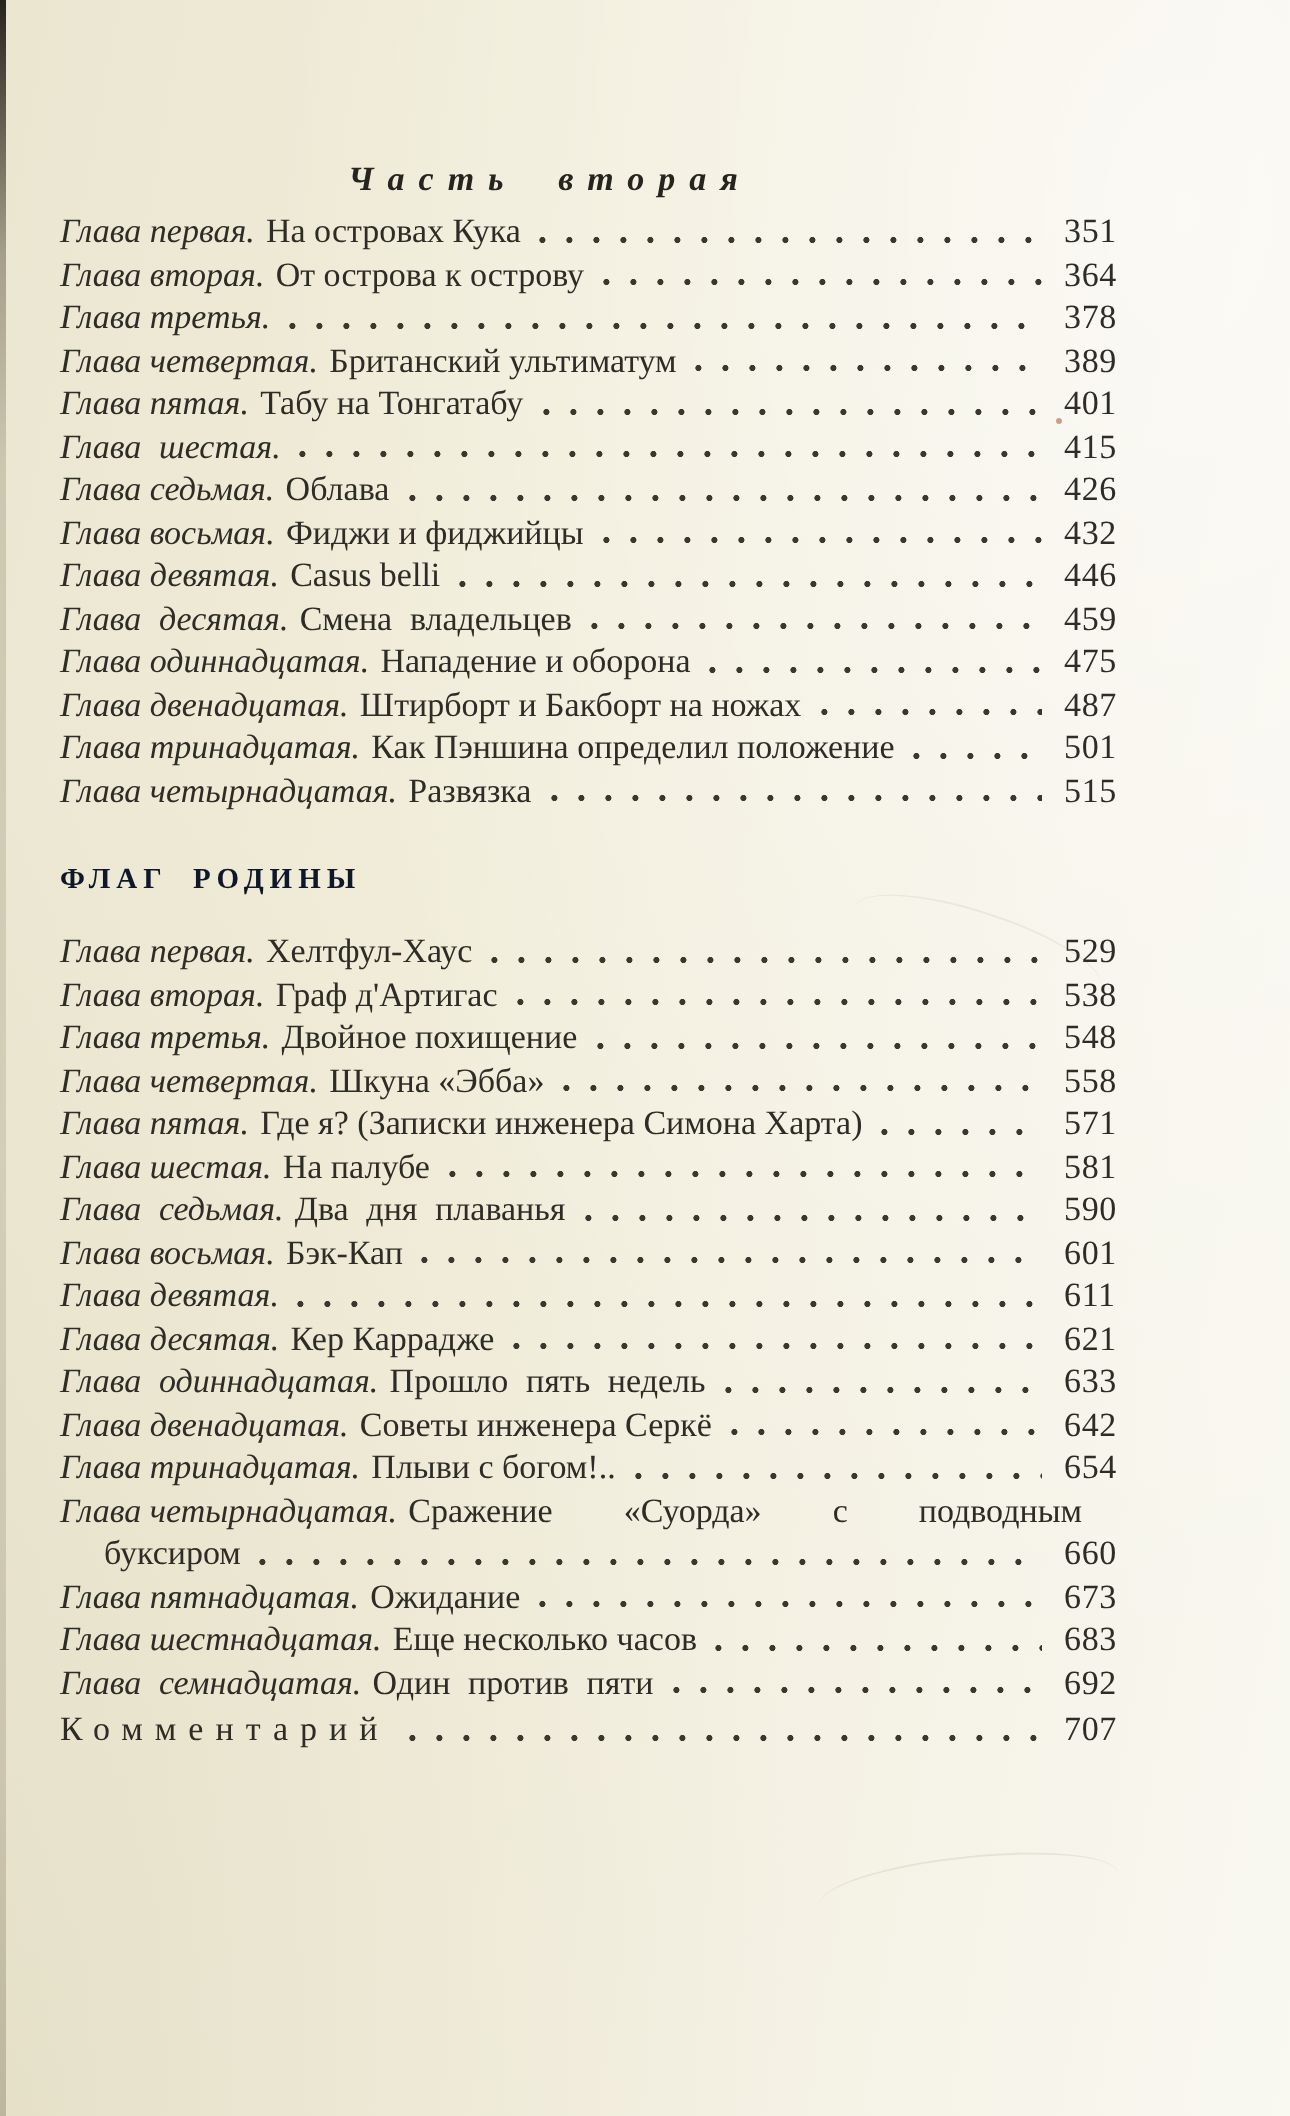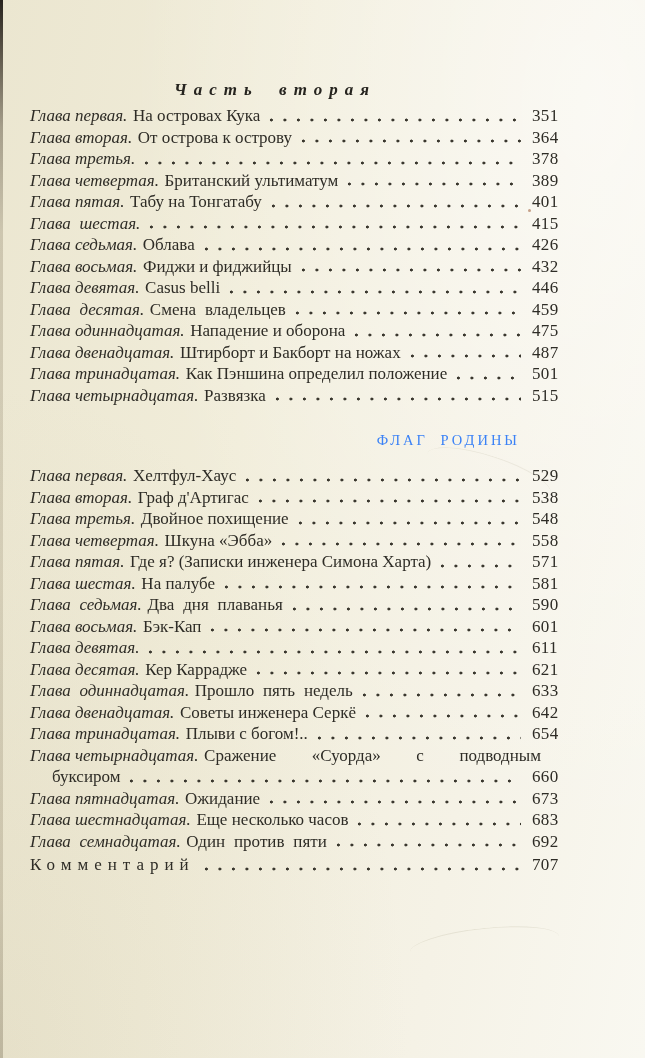--- a/index.html
+++ b/index.html
@@ -22,22 +22,22 @@
       rgba(125,112,86,0.26) 85%, rgba(105,94,70,0.32) 100%);
   }
 
   .part-heading {
     position: absolute; left: 30px; top: 80px; width: 490px;
     text-align: center; font-size: 17px; font-weight: bold; font-style: italic;
     letter-spacing: 7px; word-spacing: 9px; color: #26241f; white-space: nowrap;
   }
   .flag-heading {
     position: absolute; left: 30px; top: 432px; width: 490px;
-    text-align: right; font-size: 14.5px; font-weight: normal;
-    letter-spacing: 3px; word-spacing: 6px; color: #3b82f6; white-space: nowrap;
+    text-align: left; font-size: 14.5px; font-weight: bold;
+    letter-spacing: 3px; word-spacing: 6px; color: #0f172a; white-space: nowrap;
   }
 
   .toc { position: absolute; left: 30px; width: 532px; }
   #toc-part2 { top: 105px; }
   #toc-flag  { top: 465px; }
 
   .toc-row {
     display: flex; line-height: 21.5px; font-size: 17px; color: #2e2c26;
     white-space: nowrap;
   }

